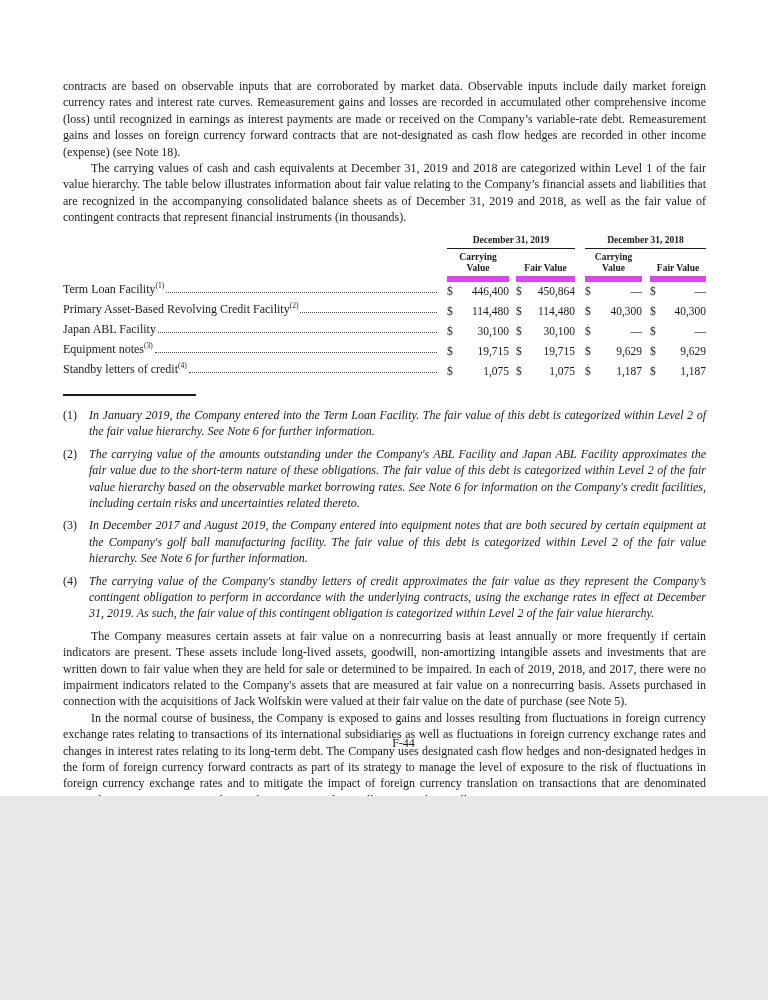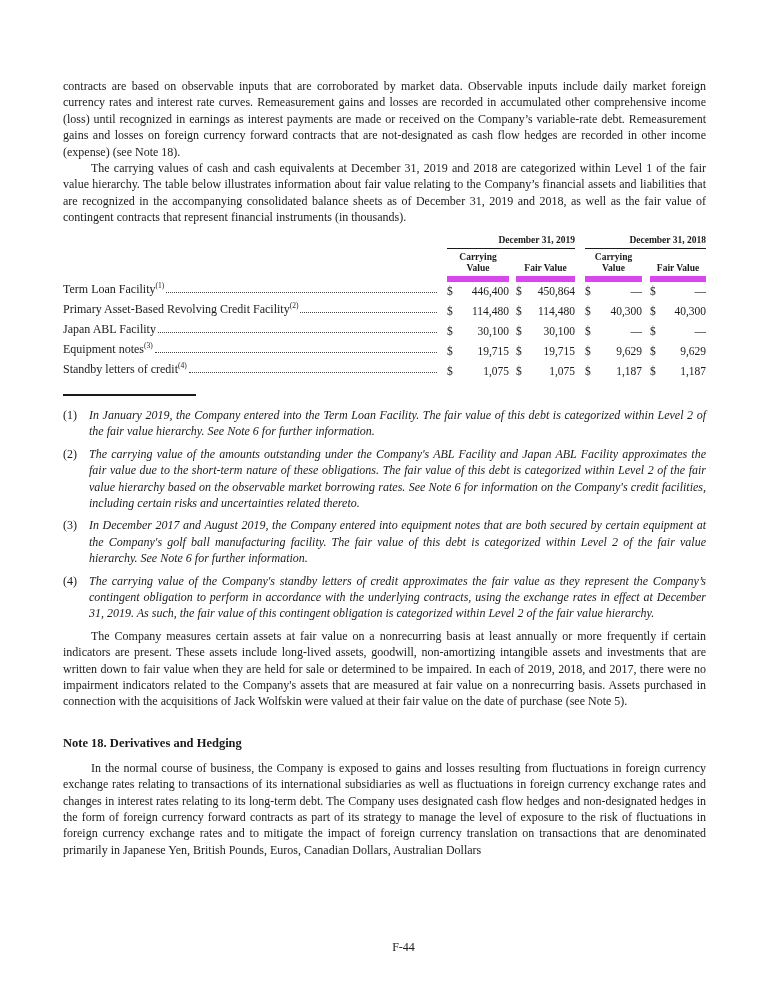--- a/index.html
+++ b/index.html
@@ -1,20 +1,20 @@
 <!DOCTYPE html>
 <html><head>
 <meta charset="utf-8">
 <style>
   * { box-sizing: border-box; }
   html, body { margin: 0; padding: 0; background: #e8e8e8; }
   .page {
     position: relative;
     width: 768px;
-    height: 1000px;
+    height: 796px;
     margin: 0 auto;
     background: #ffffff;
     font-family: "Liberation Serif", "DejaVu Serif", serif;
     color: #1a1a1a;
     overflow: hidden;
   }
   .content { padding: 78px 62px 0 63px; }
 
   p.body {
     font-size: 12px;
@@ -40,21 +40,21 @@
   table.fin {
     border-collapse: collapse;
     width: 100%;
     margin-top: 9px;
     table-layout: fixed;
   }
   table.fin td { padding: 0; vertical-align: bottom; }
   .grp-cell {
     font-size: 9.5px;
     font-weight: bold;
-    text-align: right;
+    text-align: center;
     border-bottom: 1px solid #1a1a1a;
     padding-bottom: 2px !important;
     line-height: 1.2;
     white-space: nowrap;
   }
   .sub-cell {
     font-size: 9.5px;
     font-weight: bold;
     text-align: center;
     vertical-align: bottom;
@@ -344,20 +344,19 @@
         </div>
         <div class="footnote">
           <span class="fn-marker">(4)</span>
           <span class="fn-text">The carrying value of the Company's standby letters of credit approximates the fair value as they represent the Company’s contingent obligation to perform in accordance with the underlying contracts, using the exchange rates in effect at December 31, 2019. As such, the fair value of this contingent obligation is categorized within Level 2 of the fair value hierarchy.</span>
         </div>
       </div>
 
 
     <p class="body indent">The Company measures certain assets at fair value on a nonrecurring basis at least annually or more frequently if certain indicators are present. These assets include long-lived assets, goodwill, non-amortizing intangible assets and investments that are written down to fair value when they are held for sale or determined to be impaired. In each of 2019, 2018, and 2017, there were no impairment indicators related to the Company's assets that are measured at fair value on a nonrecurring basis. Assets purchased in connection with the acquisitions of Jack Wolfskin were valued at their fair value on the date of purchase (see Note 5).</p>
 
-    <div class="note-heading">Note 18. Derivatives and Hedging</div>
 
     <p class="body indent">In the normal course of business, the Company is exposed to gains and losses resulting from fluctuations in foreign currency exchange rates relating to transactions of its international subsidiaries as well as fluctuations in foreign currency exchange rates and changes in interest rates relating to its long-term debt. The Company uses designated cash flow hedges and non-designated hedges in the form of foreign currency forward contracts as part of its strategy to manage the level of exposure to the risk of fluctuations in foreign currency exchange rates and to mitigate the impact of foreign currency translation on transactions that are denominated primarily in Japanese Yen, British Pounds, Euros, Canadian Dollars, Australian Dollars</p>
 
   </div>
 
   <div class="page-number">F-44</div>
 </div>
 
 </body></html>

